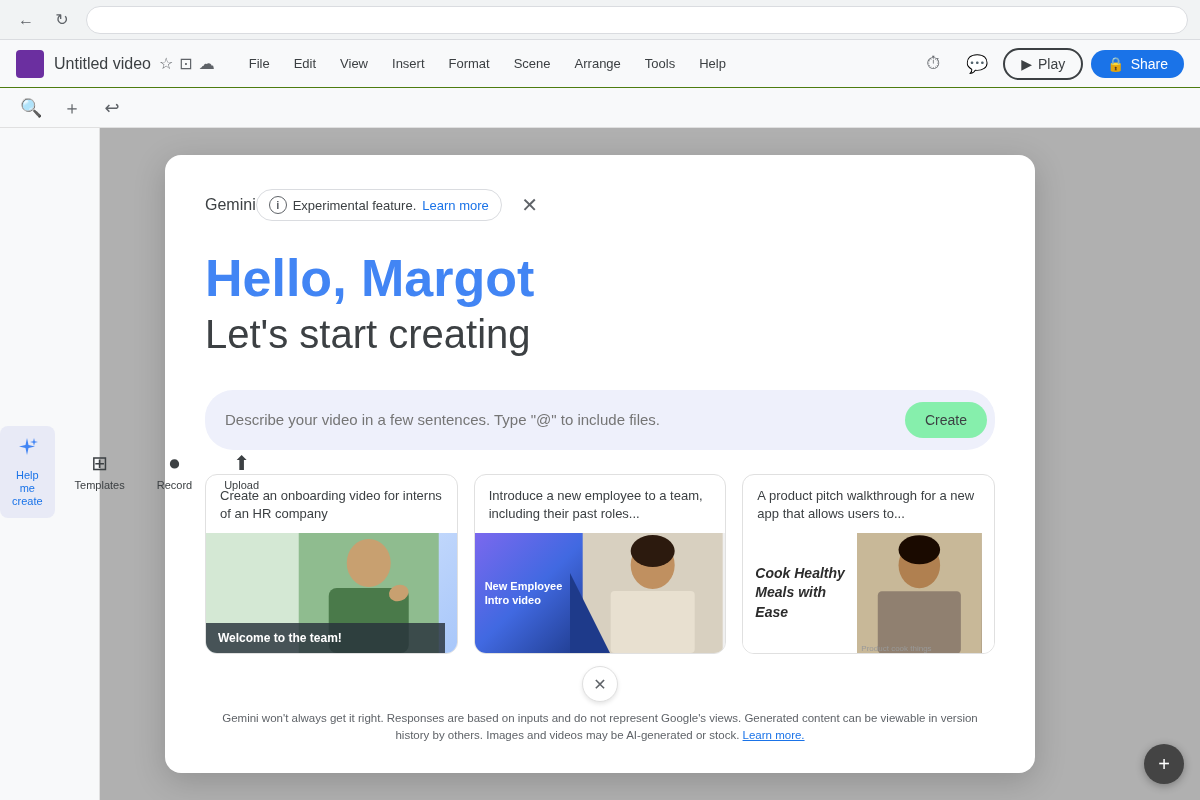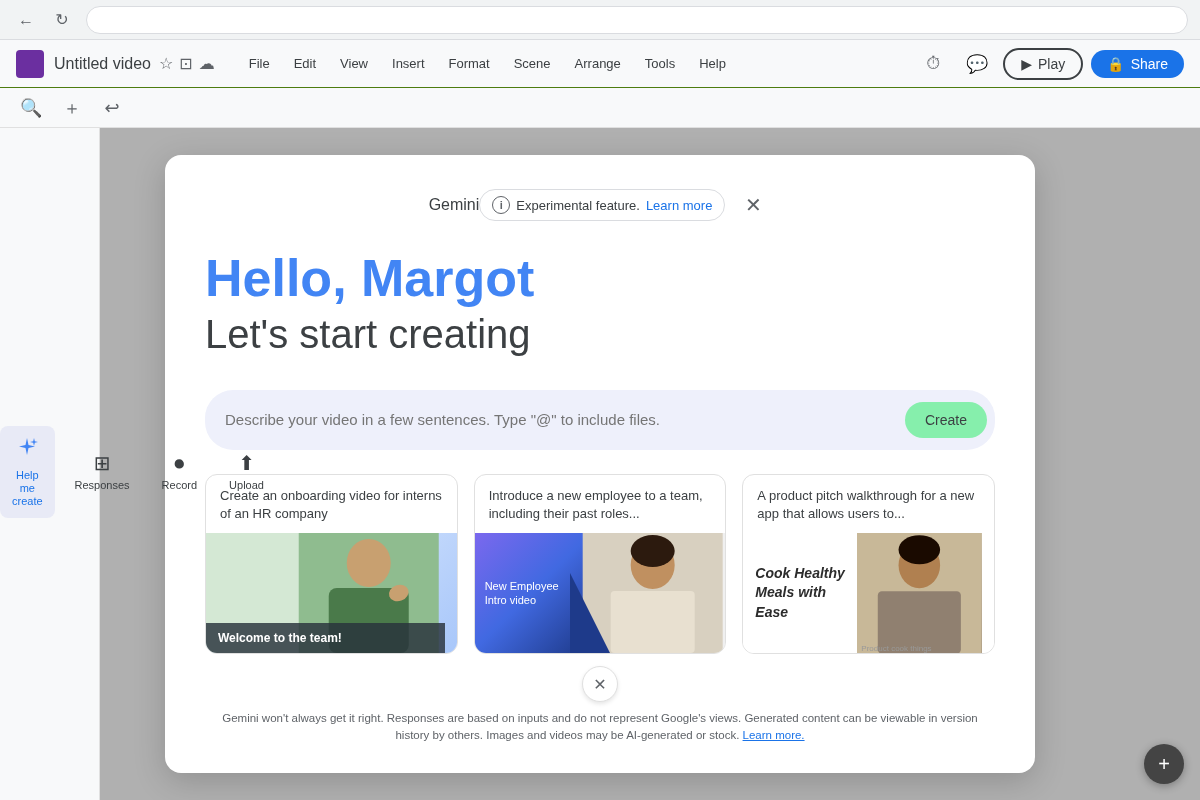--- a/index.html
+++ b/index.html
@@ -232,21 +232,21 @@
       max-height: 680px;
       padding: 32px 40px 28px 40px;
       position: relative;
       box-shadow: 0 8px 32px rgba(0,0,0,0.18);
     }
 
     
     .modal-header {
       display: flex;
       align-items: center;
-      justify-content: center;
+      justify-content: flex-start;
       margin-bottom: 24px;
     }
     .gemini-label {
       font-size: 16px;
       color: #3c4043;
       font-weight: 500;
     }
     .experimental-badge {
       display: flex;
       align-items: center;
@@ -394,21 +394,21 @@
       background: linear-gradient(135deg, #7b68ee 0%, #4169e1 50%, #1e3a8a 100%);
       display: flex;
       flex-direction: column;
       justify-content: center;
       padding: 10px;
       gap: 2px;
     }
     .card2-left-text {
       color: white;
       font-size: 11px;
-      font-weight: 400;
+      font-weight: 700;
       line-height: 1.3;
     }
 
     
     .card3-img {
       width: 100%;
       height: 100%;
       background: white;
       display: flex;
       align-items: center;
@@ -568,21 +568,21 @@
         <svg width="24" height="24" viewBox="0 0 24 24" fill="none">
           <path d="M12 2 L13.5 9 L20 10.5 L13.5 12 L12 19 L10.5 12 L4 10.5 L10.5 9 Z" fill="#4285f4"></path>
           <path d="M19 2 L19.8 5.2 L23 6 L19.8 6.8 L19 10 L18.2 6.8 L15 6 L18.2 5.2 Z" fill="#4285f4"></path>
         </svg>
       </span>
       <span class="sidebar-item-label">Help me
 create</span>
     </div>
     <div class="sidebar-item">
       <span class="sidebar-item-icon">⊞</span>
-      <span class="sidebar-item-label">Responses</span>
+      <span class="sidebar-item-label">Templates</span>
     </div>
     <div class="sidebar-item">
       <span class="sidebar-item-icon">⏺</span>
       <span class="sidebar-item-label">Record</span>
     </div>
     <div class="sidebar-item">
       <span class="sidebar-item-icon">⬆</span>
       <span class="sidebar-item-label">Upload</span>
     </div>
   </div>

